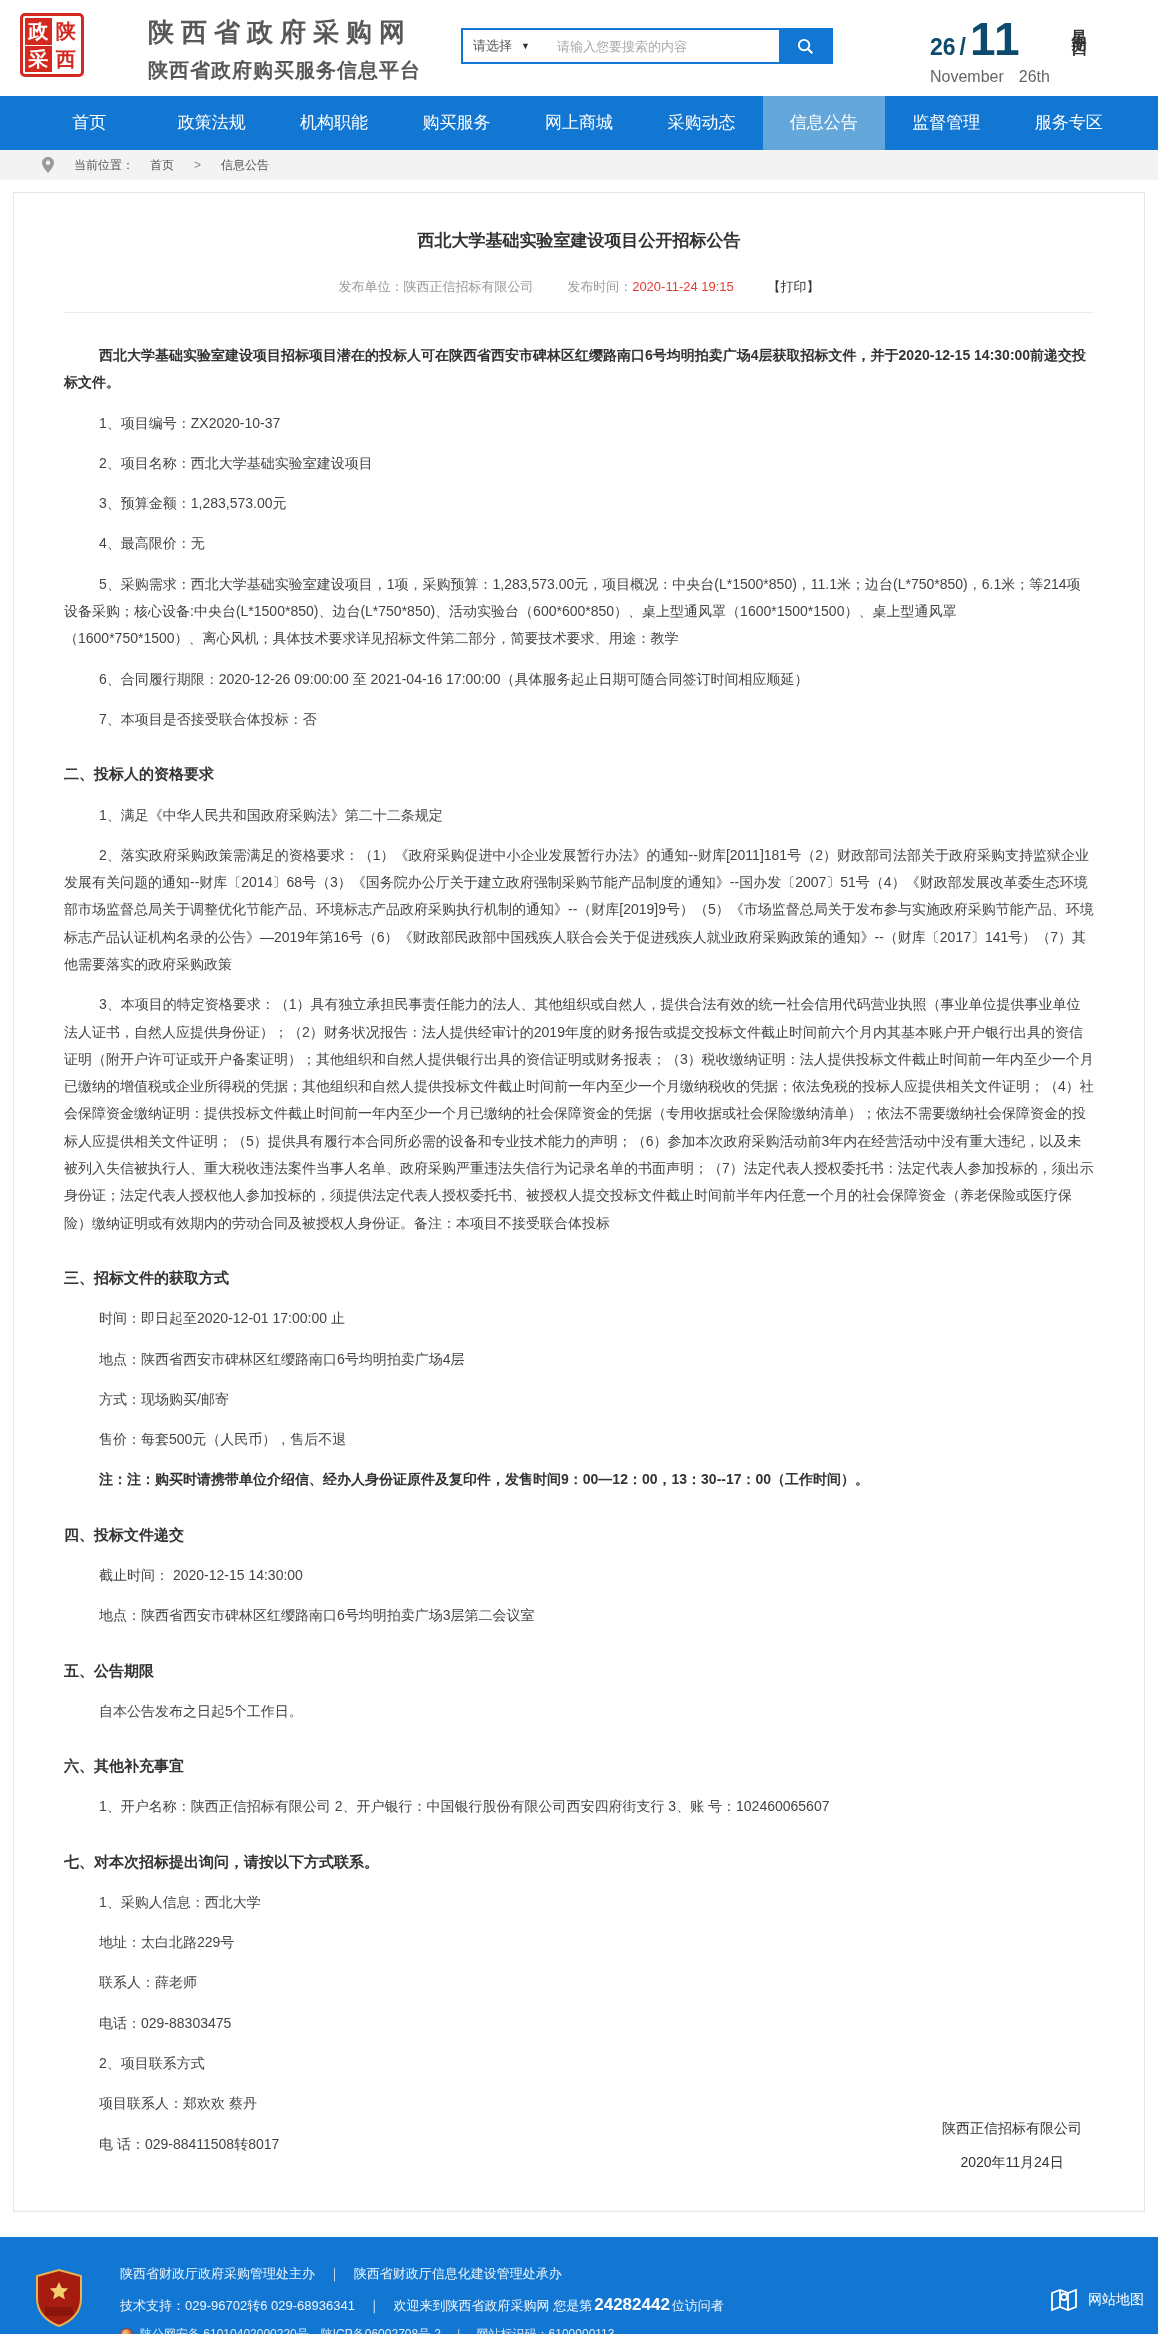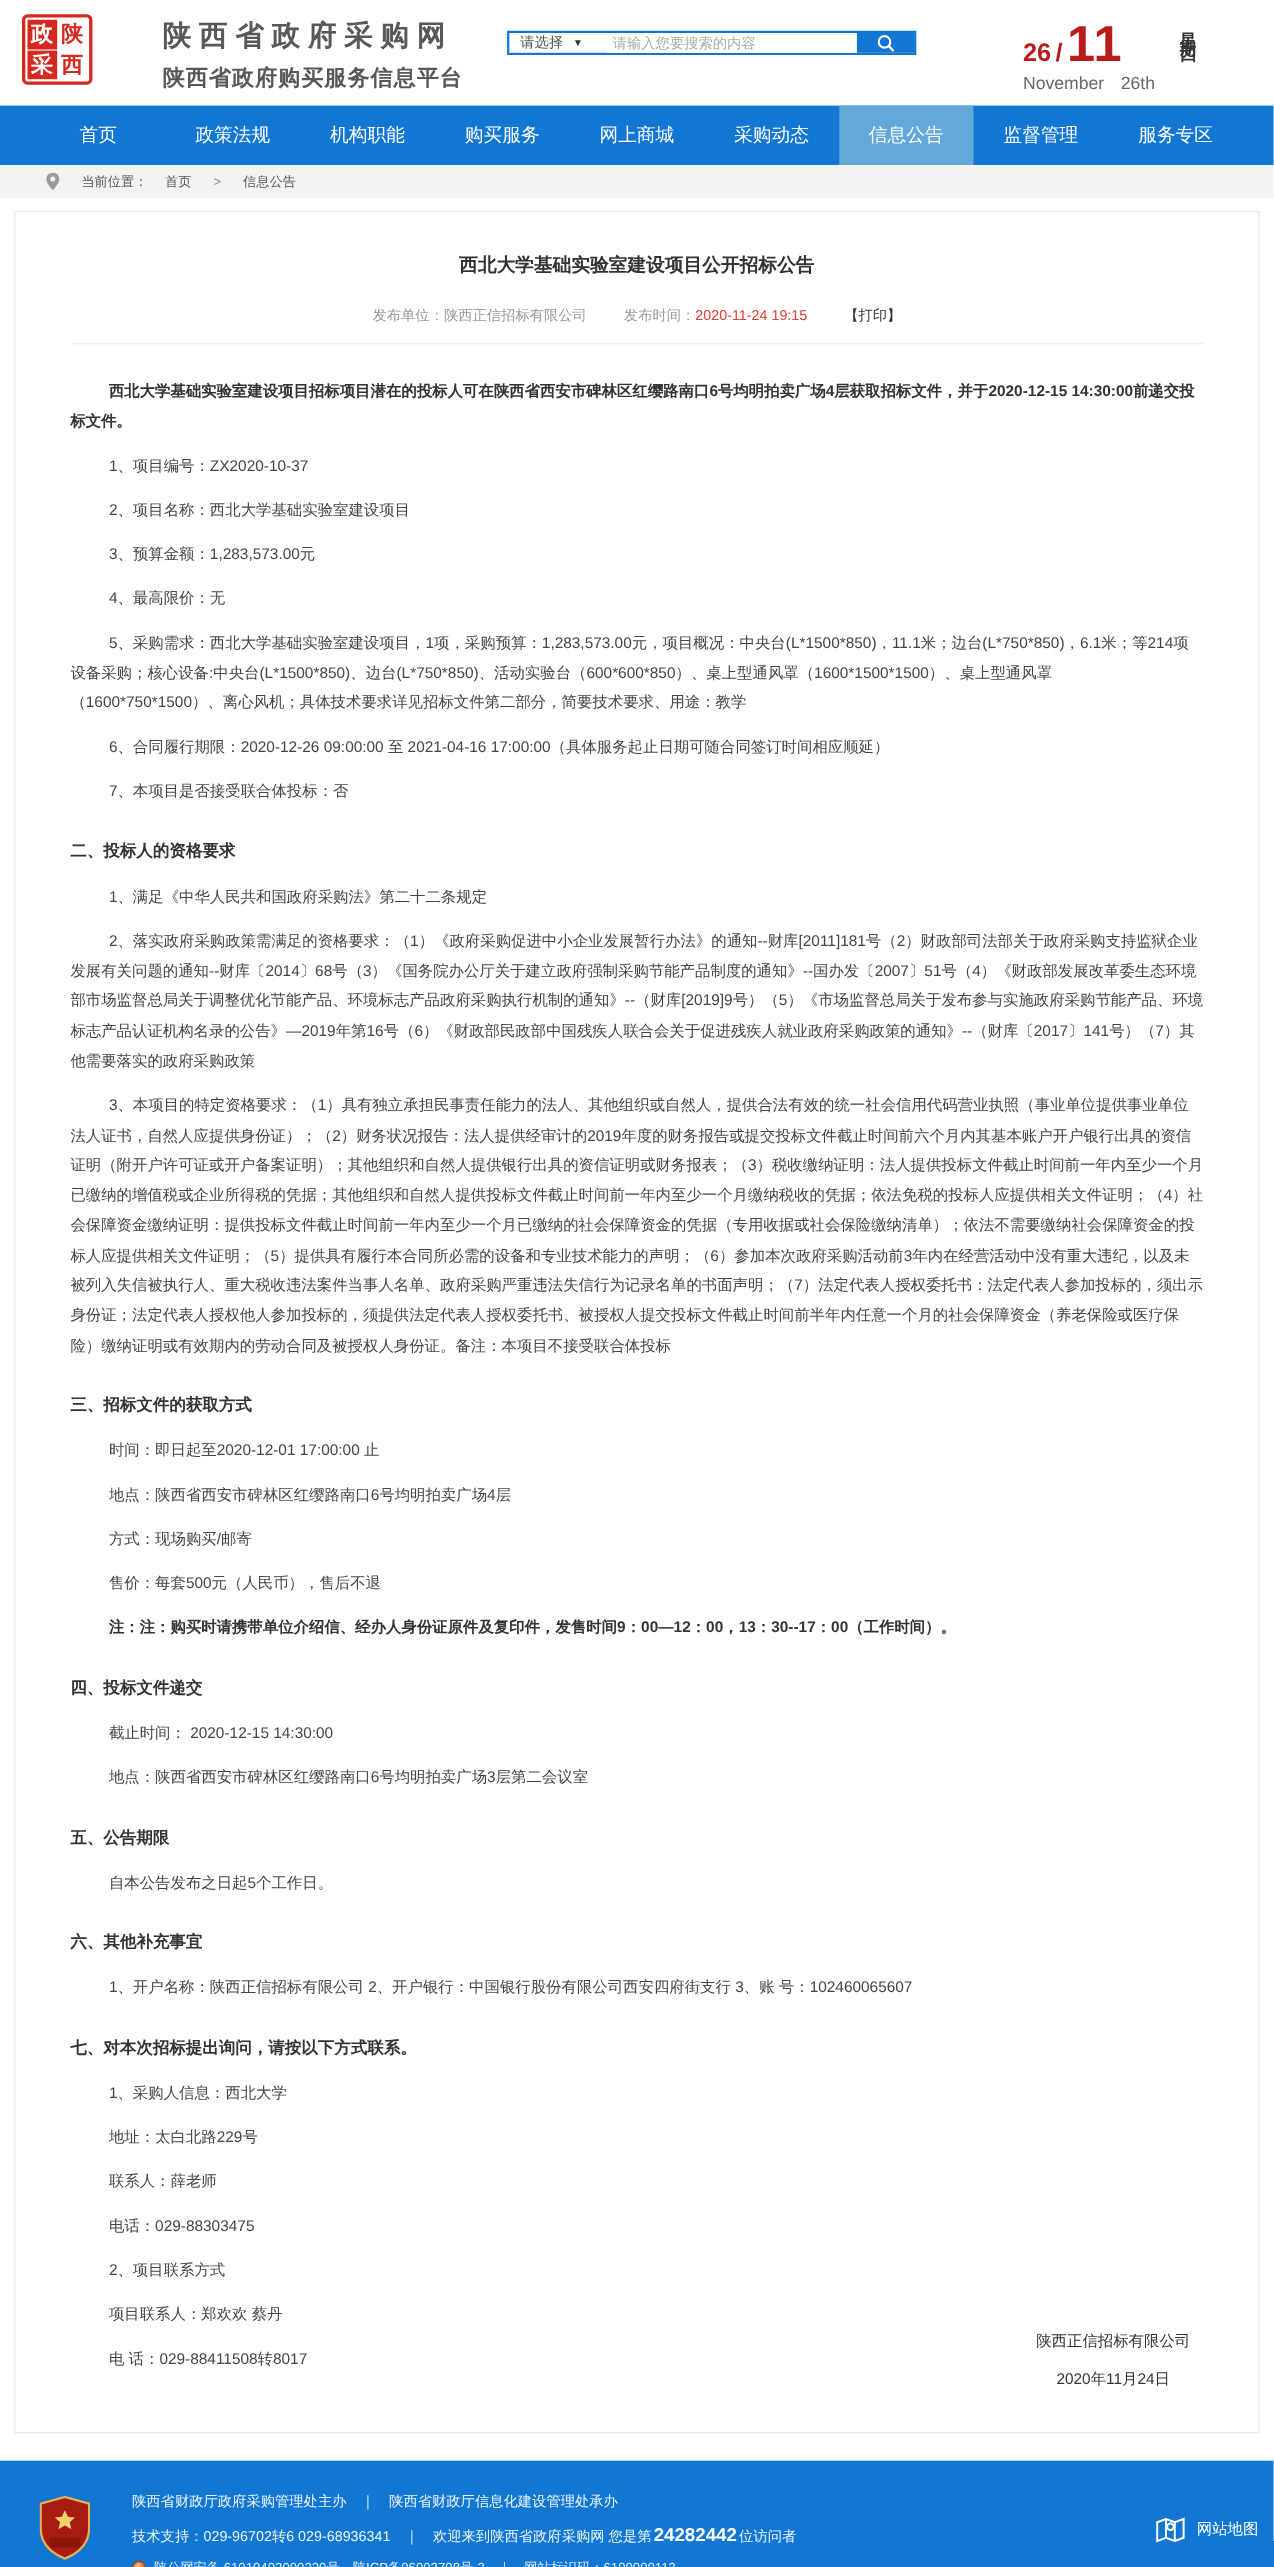--- a/index.html
+++ b/index.html
@@ -12,31 +12,31 @@
   .logo { position:absolute; left:20px; top:13px; width:64px; height:64px; border:3px solid #d5281e;
           border-radius:5px; display:grid; grid-template-columns:1fr 1fr; grid-template-rows:1fr 1fr;
           background:#fff; padding:2px; gap:1px; cursor:pointer; text-decoration:none; }
   .logo .cell { display:flex; align-items:center; justify-content:center; font-size:20px; font-weight:bold;
                 color:#d5281e; background:#fff; line-height:1; }
   .logo .cell.red { background:#d5281e; color:#fff; }
   .titles { position:absolute; left:100px; top:15px;margin-left:48px; }
   .t1 { font-size:26px; font-weight:bold; color:#57585a; letter-spacing:7px; }
   .t2 { font-size:20px; font-weight:bold; color:#57585a; letter-spacing:1px; margin-top:7px; }
 
-  .search { position:absolute; left:461px; top:28px; width:372px; height:22px; border:2px solid #1277d3;
+  .search { position:absolute; left:461px; top:28px; width:372px; height:36px; border:2px solid #1277d3;
             display:flex; align-items:stretch; background:#fff; }
   .sel { width:88px; display:flex; align-items:center; padding-left:10px; font-size:13px; color:#555; cursor:pointer; }
   .sel .caret { font-size:9px; color:#333; margin-left:9px; }
   .search input { flex:1; border:none; outline:none; font-size:13px; color:#a21caf; padding-left:6px;
                   font-family:"Liberation Sans","DejaVu Sans",sans-serif; }
   .search input::placeholder { color:#aaa; }
   .sbtn { width:52px; background:#1277d3; border:none; display:flex; align-items:center; justify-content:center; cursor:pointer; }
 
   .date { position:absolute; left:930px; top:12px; }
-  .dnums { display:flex; align-items:baseline; color:#b91c1c; }
+  .dnums { display:flex; align-items:baseline; color:#0c4a6e; }
   .dd, .ds { font-size:23px; font-weight:bold; }
   .ds { margin:0 4px; }
   .dm { font-size:46px; font-weight:bold; letter-spacing:1px; }
   .den { display:flex; gap:15px; font-size:16px; color:#666; margin-top:2px; }
   .weekday { position:absolute; left:1069px; top:17px; writing-mode:vertical-rl; font-size:15px; font-weight:bold;
              color:#333; letter-spacing:7px; }
 
   
   .mainnav { position:absolute; top:96px; left:0; width:1158px; height:54px; background:#1277d3;
              display:flex; padding:0 28px; }

